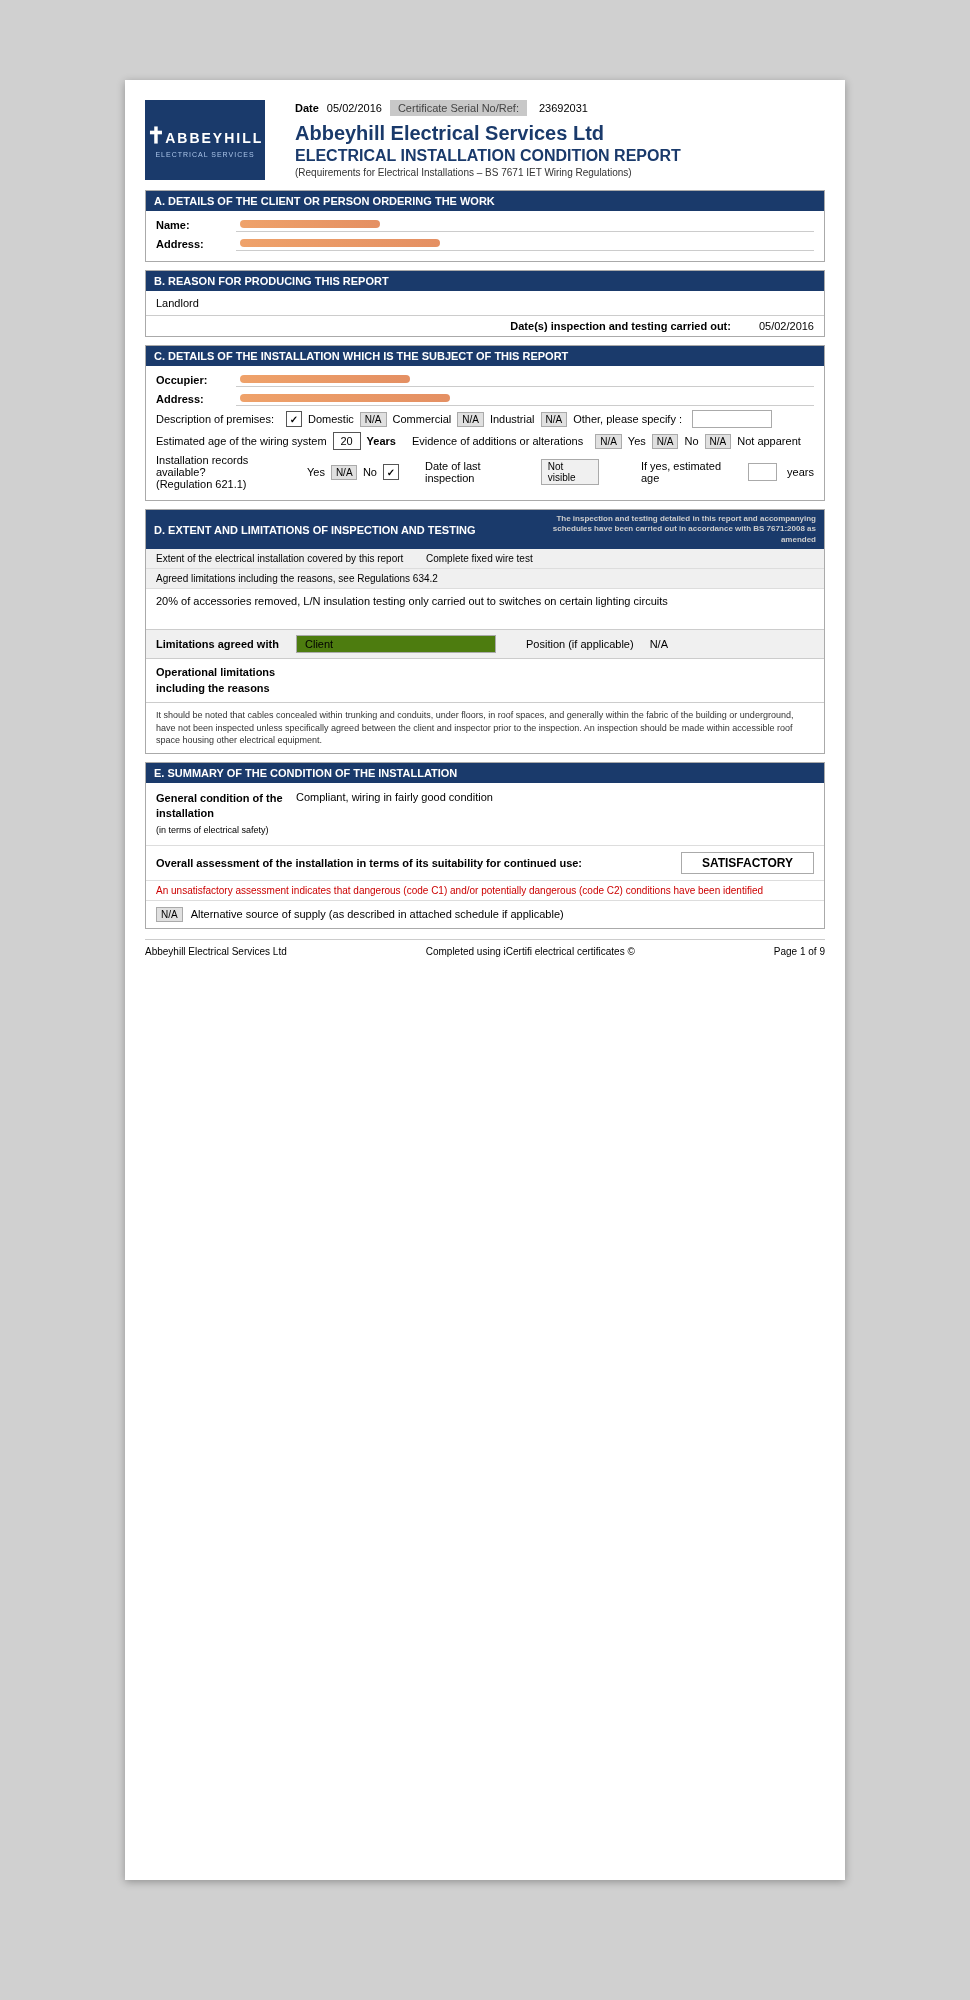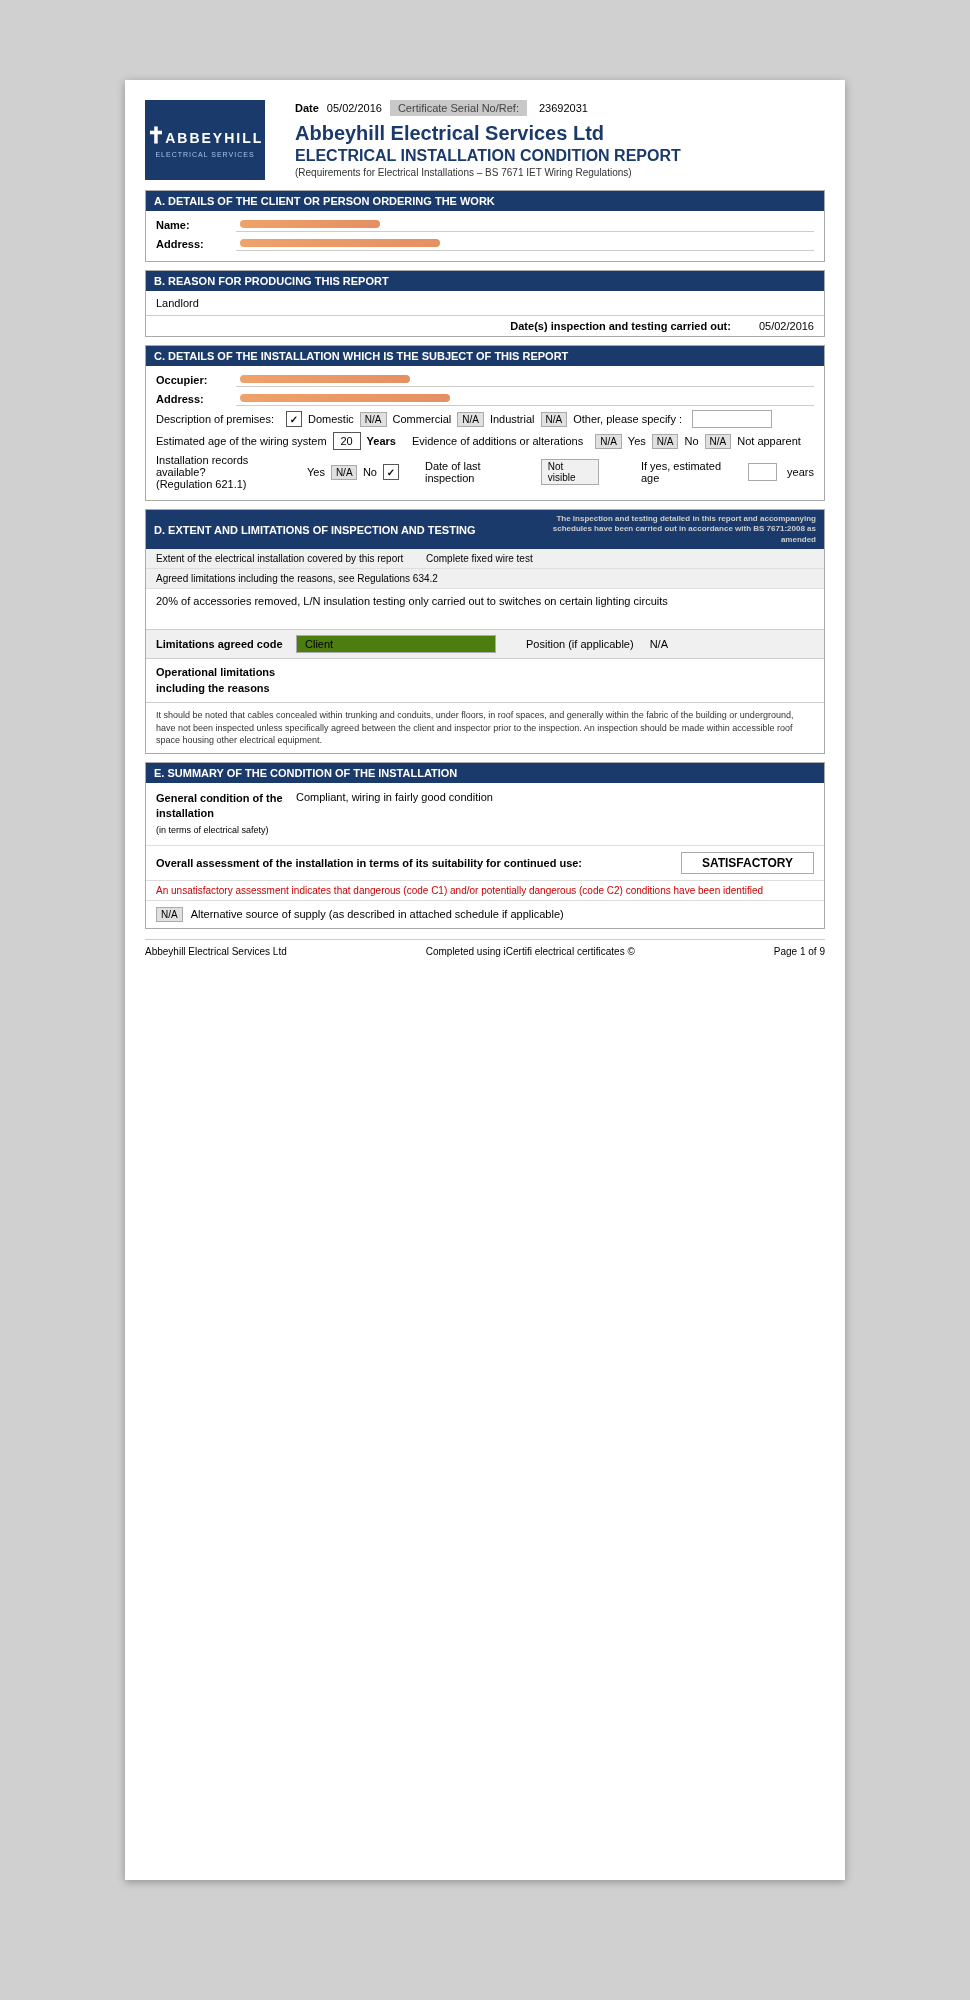--- a/index.html
+++ b/index.html
@@ -416,21 +416,21 @@
     </div>
     <div class="gray-row">
       <span class="rlabel">Extent of the electrical installation covered by this report</span>
       <span>Complete fixed wire test</span>
     </div>
     <div class="gray-row">
       <span>Agreed limitations including the reasons, see Regulations 634.2</span>
     </div>
     <div class="limitations-text">20% of accessories removed, L/N insulation testing only carried out to switches on certain lighting circuits</div>
     <div class="limitations-agreed-row">
-      <span class="lim-label">Limitations agreed code</span>
+      <span class="lim-label">Limitations agreed with</span>
       <span class="lim-field">Client</span>
       <span class="position-label">Position (if applicable)</span>
       <span style="margin-left:6px;font-size:11px;">N/A</span>
     </div>
     <div class="operational-row">
       <span class="op-label">Operational limitations including the reasons</span>
       <span></span>
     </div>
     <div class="cables-note">It should be noted that cables concealed within trunking and conduits, under floors, in roof spaces, and generally within the fabric of the building or underground, have not been inspected unless specifically agreed between the client and inspector prior to the inspection. An inspection should be made within accessible roof space housing other electrical equipment.</div>
   </div>

